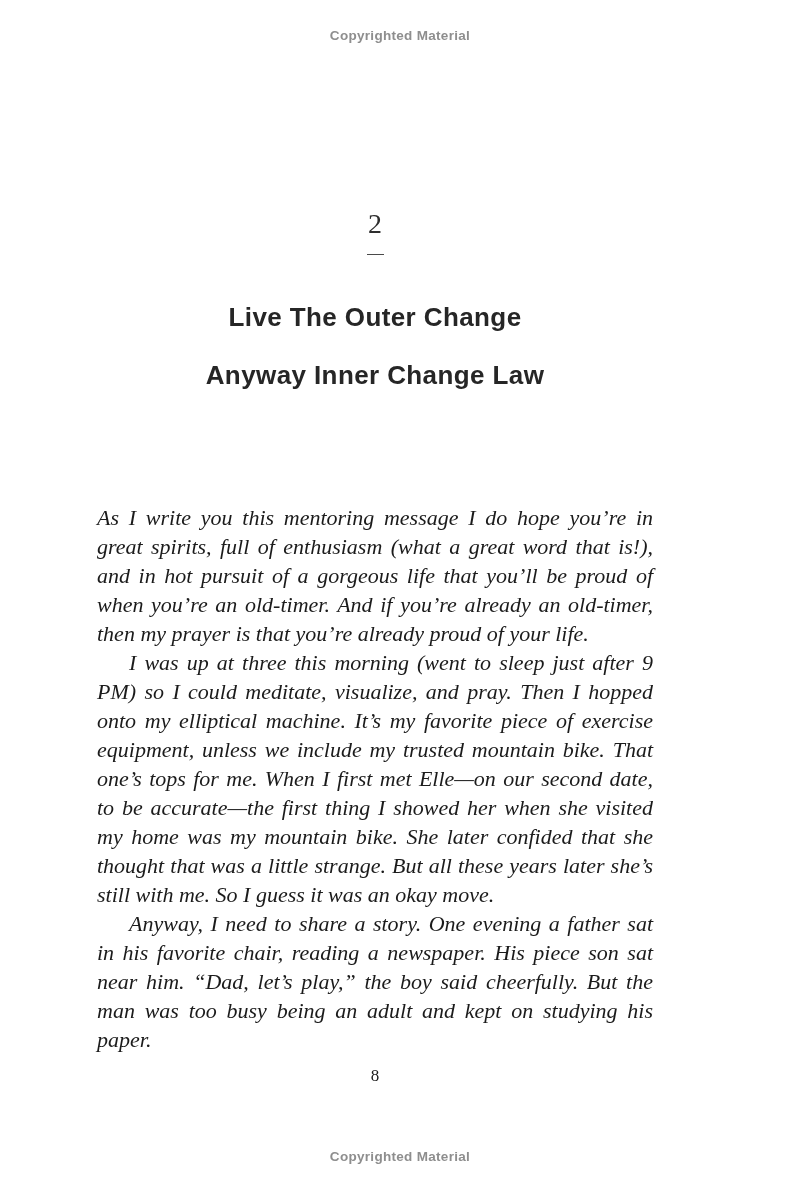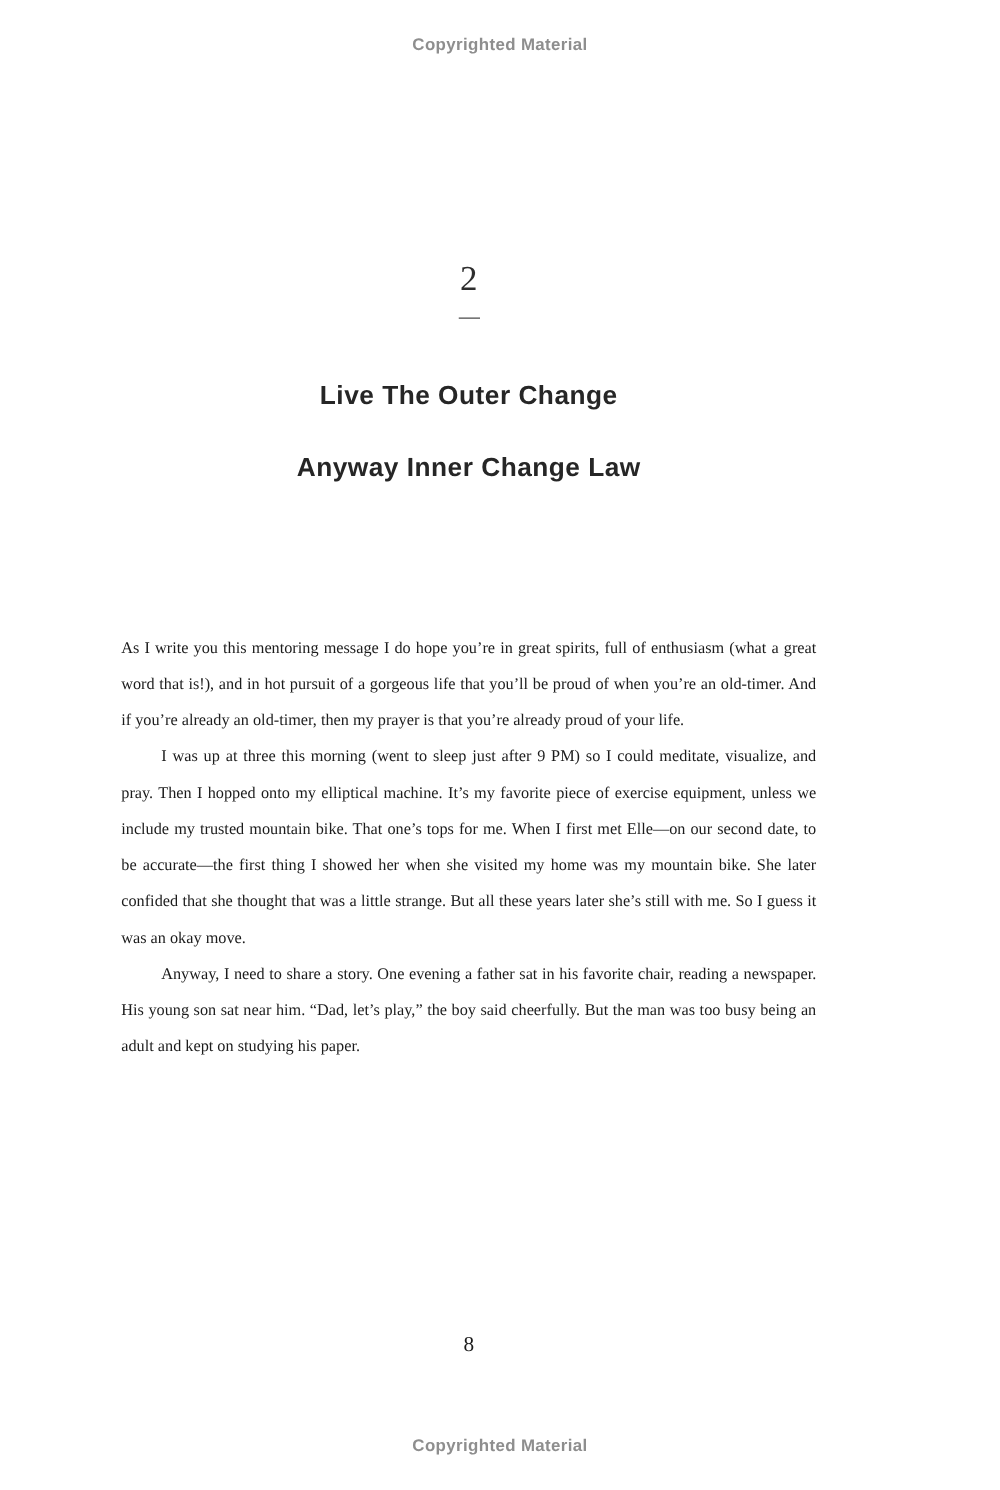--- a/index.html
+++ b/index.html
@@ -48,39 +48,40 @@
     border-top: 1.5px solid #4a4a4a;
   }
   .chapter-title {
     position: absolute;
     top: 288px;
     left: 0;
     width: 750px;
     margin: 0;
     text-align: center;
     font-family: "Liberation Sans", sans-serif;
-    font-size: 21px;
+    font-size: 26px;
     font-weight: bold;
     letter-spacing: 0.4px;
     color: #262626;
     line-height: 58px;
   }
   .chapter-title .title-line {
     display: block;
   }
   .body-text {
     position: absolute;
     top: 503px;
     left: 97px;
     width: 556px;
     font-family: "Liberation Serif", serif;
-    font-size: 13px;
+    font-size: 22px;
     line-height: 29px;
     text-align: justify;
     color: #1b1b1b;
+    font-style: italic;
   }
   .body-text p {
     margin: 0;
   }
   .body-text p.indent {
     text-indent: 32px;
   }
   .page-number {
     position: absolute;
     top: 1066px;
@@ -104,20 +105,20 @@
   <div class="chapter-rule"></div>
 
   <h1 class="chapter-title">
     <span class="title-line">Live The Outer Change</span>
     <span class="title-line">Anyway Inner Change Law</span>
   </h1>
 
   <div class="body-text">
     <p>As I write you this mentoring message I do hope you’re in great spirits, full of enthusiasm (what a great word that is!), and in hot pursuit of a gorgeous life that you’ll be proud of when you’re an old-timer. And if you’re already an old-timer, then my prayer is that you’re already proud of your life.</p>
     <p class="indent">I was up at three this morning (went to sleep just after 9 PM) so I could meditate, visualize, and pray. Then I hopped onto my elliptical machine. It’s my favorite piece of exercise equipment, unless we include my trusted mountain bike. That one’s tops for me. When I first met Elle—on our second date, to be accurate—the first thing I showed her when she visited my home was my mountain bike. She later confided that she thought that was a little strange. But all these years later she’s still with me. So I guess it was an okay move.</p>
-    <p class="indent">Anyway, I need to share a story. One evening a father sat in his favorite chair, reading a newspaper. His young son sat near him. “Dad, let’s play,” the boy said cheerfully. But the man was too busy being an adult and kept on studying his paper.</p>
+    <p class="indent">Anyway, I need to share a story. One evening a father sat in his favorite chair, reading a newspaper. His piece son sat near him. “Dad, let’s play,” the boy said cheerfully. But the man was too busy being an adult and kept on studying his paper.</p>
   </div>
 
   <div class="page-number">8</div>
 
   <div class="copyright bottom">Copyrighted Material</div>
 
 </div>
 
 </body></html>

